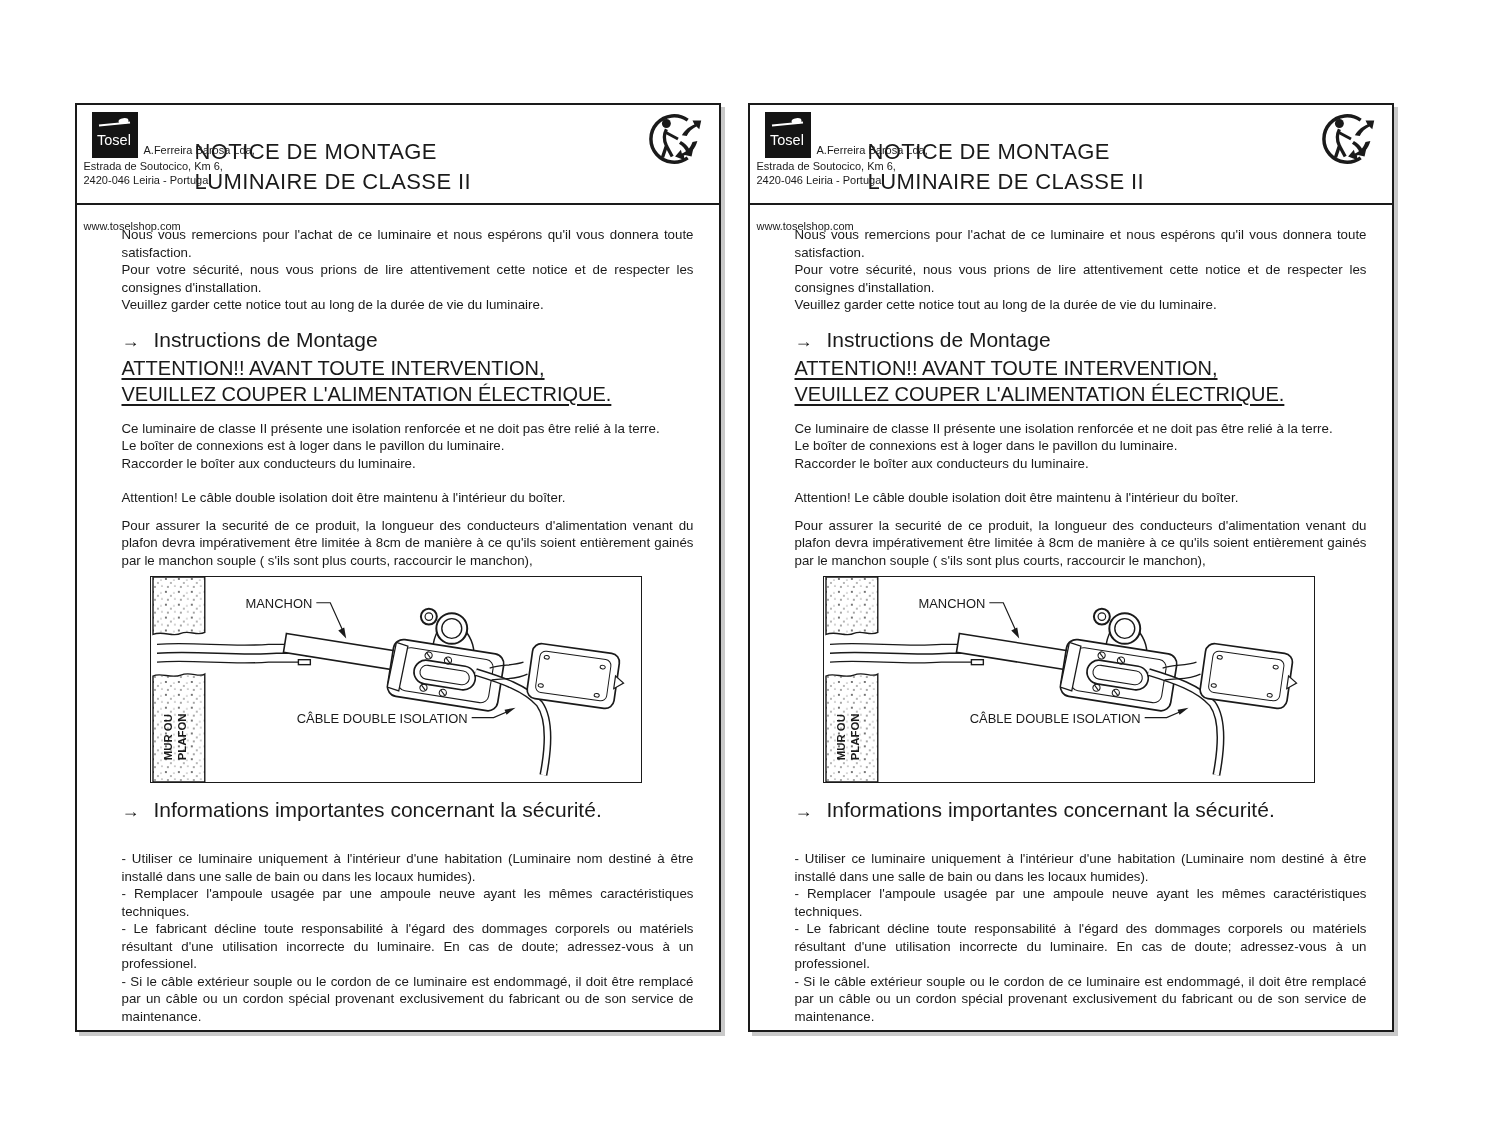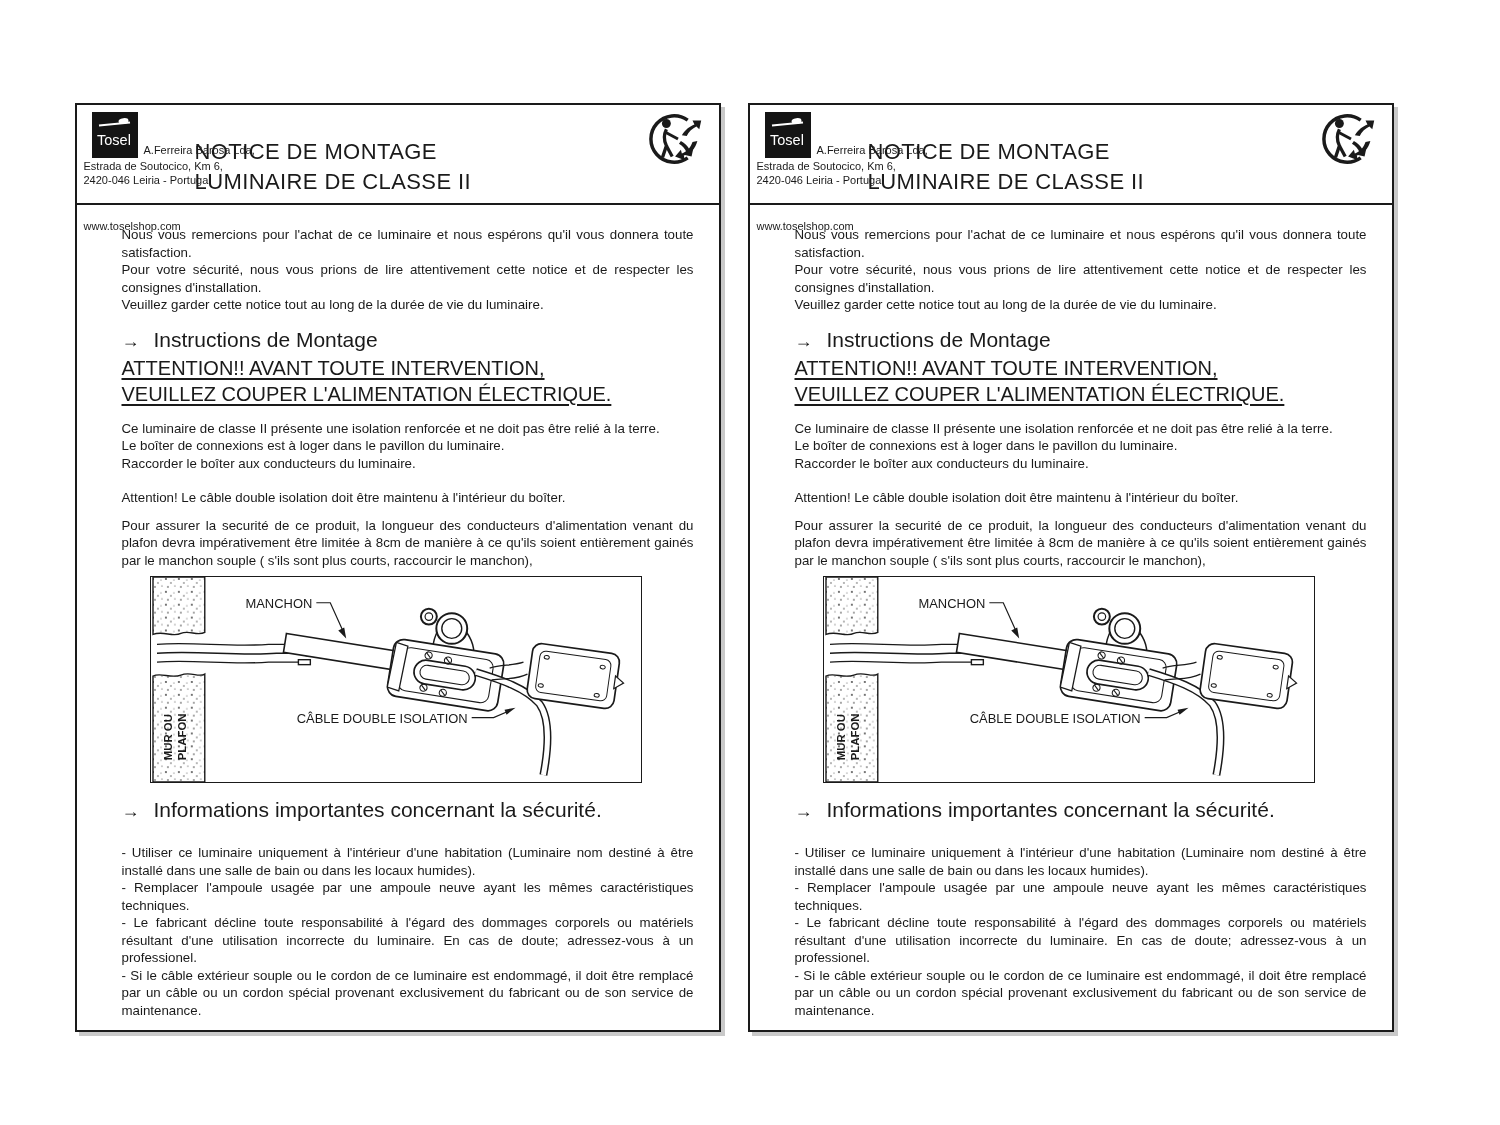--- a/index.html
+++ b/index.html
@@ -26,21 +26,21 @@
   .h2row{margin-top:14px;}
   .warn{margin-top:1px;text-align:left;font-size:20px;line-height:26px;}
   .warn span{text-decoration:underline;text-underline-offset:3px;}
   .pstd{margin-top:13px;}
   .uline{margin-top:17px;}
   .uline span{text-underline-offset:3px;text-align:center;}
   .p3{margin-top:10px;}
   .diagram{position:relative;margin:7px 0 0 28px;width:492px;height:207px;
            border:1.6px solid #1a1a1a;box-sizing:border-box;}
   .diagram svg{display:block;width:100%;height:100%;}
-  .bullets{margin-top:20px;}
+  .bullets{margin-top:26px;}
 </style>
 </head>
 <body>
 
 <div class="canvas">
   <div class="spread" id="spread">
 
     <div class="page">
 
       <div class="header">

